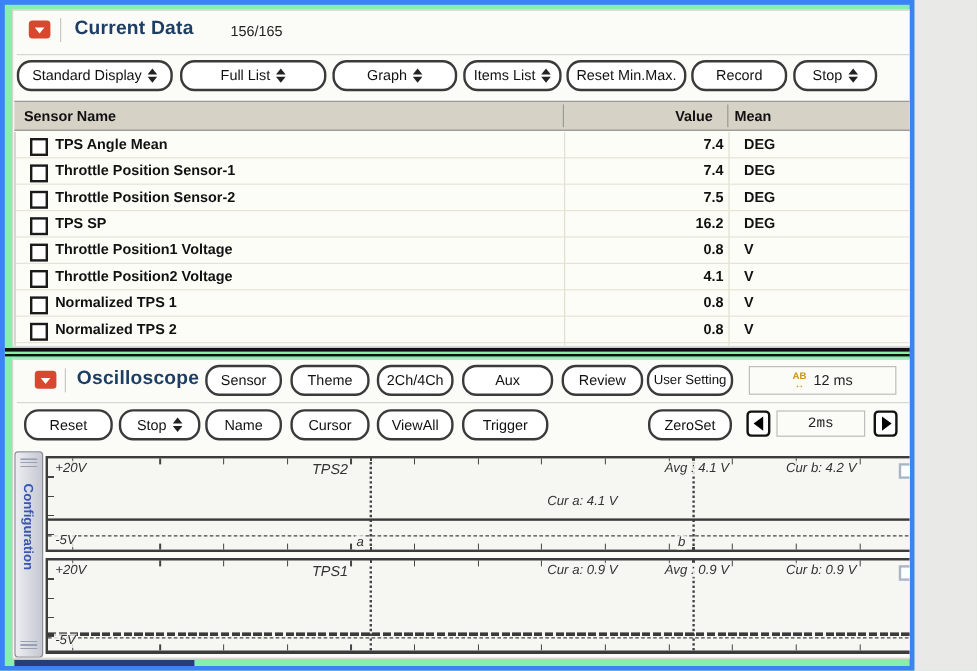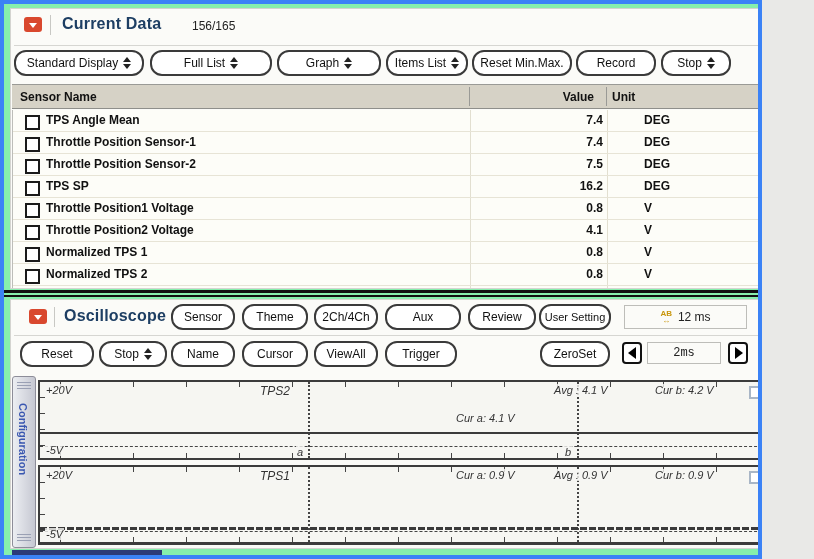--- a/index.html
+++ b/index.html
@@ -38,21 +38,21 @@
   .sqbtn .fill{position:absolute;left:4px;top:4px;width:10px;height:10px;background:#000;}
 
   
   .tbl-head{background:#d6d2c6;border-top:1px solid #9a9a96;border-bottom:1px solid #8f8f8b;
     font-size:12px;font-weight:bold;color:#111;box-sizing:border-box;}
   .tbl-body{background:#fdfdf8;border-left:1px solid #bdbdb9;border-right:1px solid #bdbdb9;box-sizing:border-box;}
   .row{position:absolute;left:0;width:100%;height:22px;border-bottom:1px solid #e7e4d6;box-sizing:border-box;}
   .chk{position:absolute;left:12px;top:5px;width:11px;height:11px;border:2px solid #1a1a1a;background:#fff;box-sizing:content-box;}
   .rname{position:absolute;left:33px;top:3px;font-size:12px;font-weight:bold;color:#111;}
   .rval{position:absolute;left:460px;top:3px;width:130px;text-align:right;font-size:12px;font-weight:bold;color:#111;}
-  .runit{position:absolute;left:607px;top:3px;font-size:12px;font-weight:bold;color:#111;margin-left:24px;}
+  .runit{position:absolute;left:607px;top:3px;font-size:12px;font-weight:bold;color:#111;}
   .col-div{position:absolute;top:0;bottom:0;width:1px;background:#e2dfd0;}
 
   
   .sb{background:#f4f4ef;border-left:1px solid #d8d8d4;box-sizing:border-box;}
   .sb-btn{position:absolute;left:1px;width:15px;height:16px;background:#eef1f6;border:1px solid #c3cbd8;
     border-radius:2px;box-sizing:border-box;}
   .sb-chev{position:absolute;left:3px;width:7px;height:7px;border-left:2px solid #5b7fd4;border-top:2px solid #5b7fd4;}
   .sb-thumb{position:absolute;left:2px;width:13px;height:16px;background:#ccd6ea;border:1px solid #aebcd8;
     border-radius:3px;box-sizing:border-box;}
 
@@ -136,21 +136,21 @@
     <span>Record</span>
   </div>
   <div class="btn" style="left:657px;top:46px;width:70px;">
     <span>Stop</span>
       <span class="ud"></span>
   </div>
 
   <div class="abs tbl-head" style="left:8px;top:80px;width:798px;height:25px;">
     <span class="abs" style="left:8px;top:5px;">Sensor Name</span>
     <span class="abs" style="left:452px;top:5px;width:130px;text-align:right;">Value</span>
-    <span class="abs" style="left:600px;top:5px;">Unit</span>
+    <span class="abs" style="left:600px;top:5px;">Mean</span>
     <span class="abs" style="left:457px;top:2px;bottom:2px;width:1px;background:#9a9a96;"></span>
     <span class="abs" style="left:594px;top:2px;bottom:2px;width:1px;background:#9a9a96;"></span>
   </div>
 
   <div class="abs tbl-body" style="left:8px;top:106px;width:798px;height:178px;">
     <div class="col-div" style="left:457px;"></div>
     <div class="col-div" style="left:594px;"></div>
 
     <div class="row" style="top:0;">
       <span class="chk"></span>

